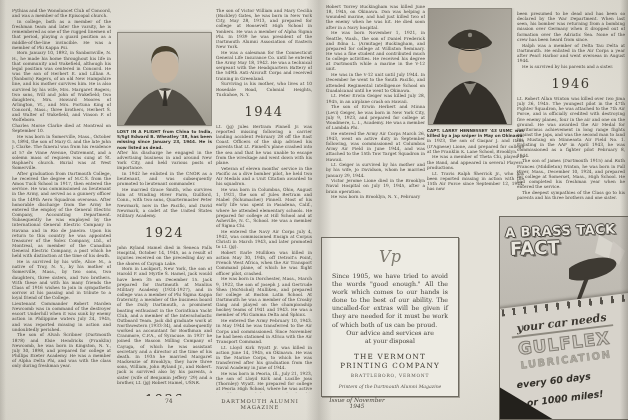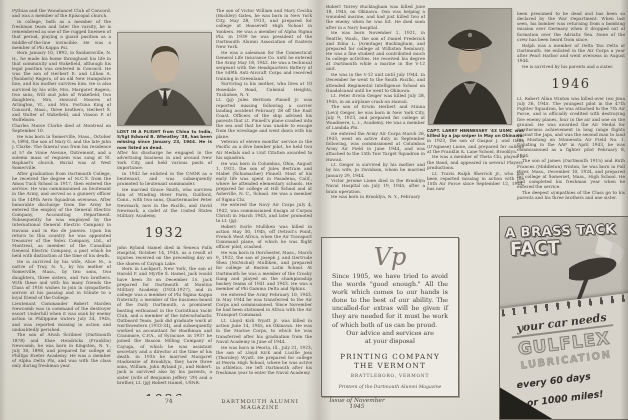--- a/index.html
+++ b/index.html
@@ -25,21 +25,21 @@
   
   .pgnum{position:absolute;font-size:6px;color:#4b473f;}
   .foot-mag{position:absolute;left:208px;top:398px;width:104px;text-align:center;
     font-size:5.3px;letter-spacing:0.9px;color:#4b473f;}
   .foot-issue{position:absolute;left:322px;top:397px;width:70px;text-align:center;
     font-style:italic;font-size:5.8px;color:#4b473f;}
   
   #vermont-ad{position:absolute;left:321px;top:237px;width:136px;height:158px;
     background:#edebe3;border:1px solid #6f6b61;box-shadow:1px 1px 0 #a5a197;
     text-align:center;overflow:hidden;}
-  .vt-monogram{font-style:italic;font-size:24px;line-height:22px;color:#7e7a70;
+  .vt-monogram{font-style:italic;font-size:16px;line-height:22px;color:#7e7a70;
     margin-top:8px;font-family:"DejaVu Serif",serif;}
   .vt-body{font-size:6.2px;line-height:8.1px;text-align:justify;color:#43403a;
     margin:4px 10px 0 10px;}
   .vt-close{font-size:6.2px;line-height:8.1px;color:#43403a;margin:0 10px;text-align:center;}
   .vt-name{font-size:7.2px;letter-spacing:1.2px;color:#3c382f;margin-top:7px;line-height:9px;}
   .vt-loc{font-size:4.4px;letter-spacing:0.8px;color:#55514a;margin-top:3px;}
   .vt-tag{font-style:italic;font-size:4.6px;color:#55514a;margin-top:6px;}
   
   #gulf-ad{position:absolute;left:499px;top:216px;width:129px;height:202px;
     background:linear-gradient(180deg,#c6c2ba 0%,#b2aea5 100%);
@@ -104,31 +104,32 @@
           <path d="M46 58 L48 58 L49.5 73 L44.5 73 Z" fill="#33302a"></path>
           <ellipse cx="47" cy="34" rx="13.5" ry="16" fill="#c6b5a1"></ellipse>
           <path d="M33 31 Q33 13 47 13 Q61 13 61 31 Q61 22 55 19.5 Q47 16.5 39 20.5 Q34 23.5 33 31 Z" fill="#49412f"></path>
         </svg>
       </div>
       <div class="caption">LOST IN A FLIGHT from China to India, S/Sgt Edward B. Wheatley '38, has been missing since January 23, 1944. He is now listed as dead.</div>
       <div>
           <p class="para ni">After his discharge he engaged in the advertising business in and around New York City, and held various posts of importance.</p>
           <p class="para">In 1942 he enlisted in the CNOR as a lieutenant, and was subsequently promoted to lieutenant commander.</p>
           <p class="para">He married Grace Smith, who survives him at Winding River Farm, Guilford, Conn., with two sons, Quartermaster Peter Newmark, now in the Pacific, and David Newmark, a cadet at the United States Military Academy.</p>
-          <div class="year-heading">1932</div>
+          <div class="year-heading">1924</div>
           <p class="para ni">John Ryland Hamel died in Seneca Falls Hospital, October 14, 1945, as a result of injuries received on the preceding day on the shores of Cayuga Lake.</p>
           <p class="para">Born in Lockport, New York, the son of Harold F. and Myrtle S. Hamel, Jack would have been 35 on December 15. Jack prepared for Dartmouth at Manlius Military Academy (1924-1927), and in college was a member of Phi Sigma Kappa fraternity, a member of the business board of the Daily Dartmouth, a prominent boating enthusiast in the Corinthian Yacht Club, and a member of the Interscholastic Outboard Team. Jack did graduate work at Northwestern (1933-34), and subsequently worked as accountant for Boothman and Cranmore, C.P.A., of Syracuse. In 1937 he joined the Bascon Milling Company of Cayuga, of which he was assistant secretary and a director at the time of his death. In 1935 he married Margaret Mackenzie of Brooklyn; they have three sons, William, John Ryland Jr., and Robert. Jack is survived also by his parents, a sister (wife of Benjamin Jeffery '29) and a brother, Lt. (jg) Robert Hamel, USNR.</p>
           <div class="year-heading">1936</div>
         </div>
     </div>
 
     <div class="col" style="left:216px;top:8px;width:96px;height:385px;">
         <p class="para ni">The son of Victor William and Mary Cecilia (Buckley) Gates, he was born in New York City, May 28, 1913, and prepared for college at Roosevelt High School in Yonkers. He was a member of Alpha Sigma Phi. In 1939 he was president of the Dartmouth Alumni Association of Eastern New York.</p>
         <p class="para">He was a salesman for the Connecticut General Life Insurance Co. until he entered the Army May 18, 1942. He was a technical sergeant with the Headquarters Battery of the 549th Anti-Aircraft Corps and received training in Greenland.</p>
         <p class="para">Surviving is his mother, who lives at 10 Rosedale Road, Colonial Heights, Tuckahoe, N. Y.</p>
+        <div class="year-heading">1944</div>
         <p class="para ni">Lt. (jg) Jules Bertram Pinnell Jr. was reported missing following a carrier landing accident February 28 off the East Coast. Officers of the ship advised his parents that Lt. Pinnell's plane crashed into the sea and that he was unable to escape from the wreckage and went down with his plane.</p>
         <p class="para">Veteran of eleven months' service in the Pacific as a dive bomber pilot, he held two Air Medals and a Unit Citation awarded to his squadron.</p>
         <p class="para">He was born in Columbus, Ohio, August 1, 1921, the son of Jules Bertram and Mabel (Schumacher) Pinnell. Most of his early life was spent in Pasadena, Calif., where he attended elementary schools. He prepared for college at Hill School and at Asheville, N. C., School. He was a member of Sigma Chi.</p>
         <p class="para">He entered the Navy Air Corps July 4, 1942, was commissioned Ensign at Corpus Christi in March 1943, and later promoted to Lt. (jg).</p>
         <p class="para">Robert Earle Mulliken was killed in action May 30, 1945, off Detroit's Point, French West Africa, when the Air Transport Command plane, of which he was flight officer pilot, crashed.</p>
         <p class="para">He was born in Dorchester, Mass., March 9, 1922, the son of Joseph J. and Gertrude Shea (McNichol) Mulliken, and prepared for college at Boston Latin School. At Dartmouth he was a member of the Crosby Gang and played on the championship hockey teams of 1941 and 1943. He was a member of Phi Gamma Delta and Sphinx.</p>
         <p class="para">He entered the Army February 10, 1943. In May 1944 he was transferred to the Air Corps and commissioned. Since November he had been stationed in Africa with the Air Transport Command.</p>
         <p class="para">Lt. Lloyd Kirk Wyatt Jr. was killed in action June 14, 1945, on Okinawa. He was in the Marine Corps, to which he was transferred after his graduation from the Naval Academy in June of 1944.</p>
         <p class="para">He was born in Peoria, Ill., July 21, 1923, the son of Lloyd Kirk and Lucille Joss (Thornley) Wyatt. He prepared for college at Peoria High School, where he was active in athletics. He left Dartmouth after his freshman year to enter the Naval Academy.</p>
       </div>
@@ -182,22 +183,22 @@
         <p class="para">The son of James (Dartmouth 1915) and Ruth Frances (Middleton) Winton, he was born in Fall River, Mass., December 10, 1924, and prepared for college at Somerset, Mass., High School. He had completed his freshman year when he entered the service.</p>
         <p class="para">The deepest sympathies of the Class go to his parents and his three brothers and one sister.</p>
       </div>
 
     <div id="vermont-ad">
       <div class="vt-monogram">Vp</div>
       <div class="vt-body">Since 1905, we have tried to avoid the words "good enough." All the work which comes to our hands is done to the best of our ability. The uncalled-for extras will be given if they are needed for it must be work of which both of us can be proud.</div>
       <div class="vt-close">Our advice and services are</div>
       <div class="vt-close">at your disposal</div>
       <div class="vt-name">
+        <div>THE VERMONT</div>
         <div>PRINTING COMPANY</div>
-        <div>THE VERMONT</div>
       </div>
       <div class="vt-loc">BRATTLEBORO, VERMONT</div>
       <div class="vt-tag">Printers of the Dartmouth Alumni Magazine</div>
     </div>
 
     <div id="gulf-ad">
       <svg class="ga-tacksvg" width="58" height="70" viewBox="0 0 58 70">
         <polygon points="30,2 44,10 40,26 26,20" fill="#dcd8d0" opacity="0.85"></polygon>
         <polygon points="44,8 56,18 50,32 40,24" fill="#cfcbc3" opacity="0.8"></polygon>
         <ellipse cx="22" cy="36" rx="26" ry="10" fill="#3e3a33" transform="rotate(-14 22 36)"></ellipse>

